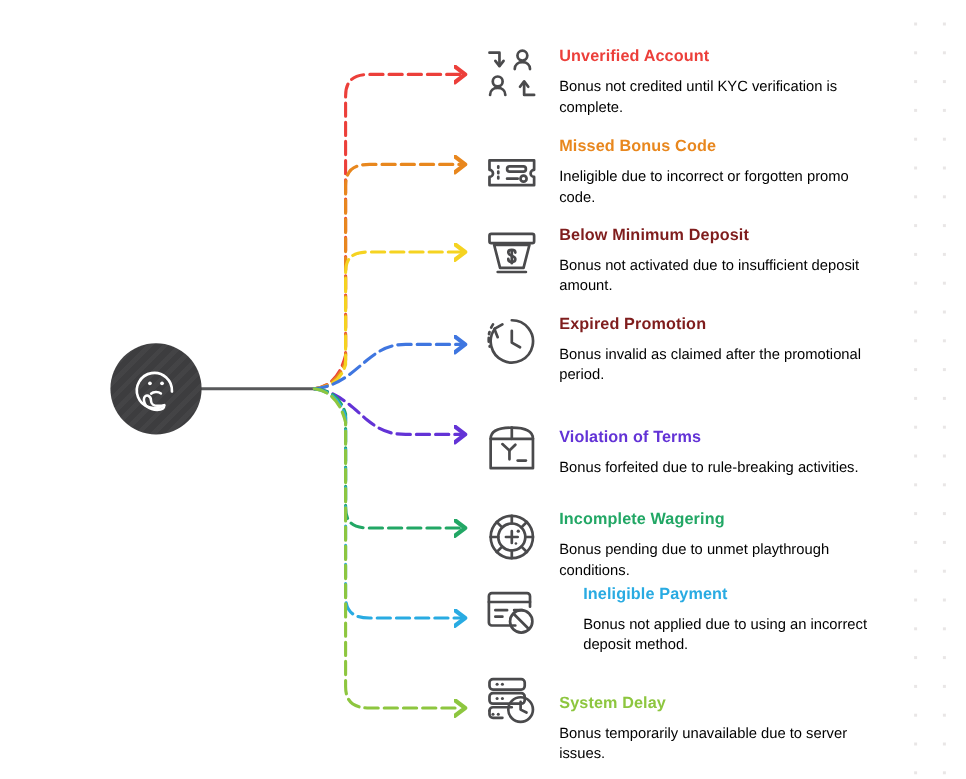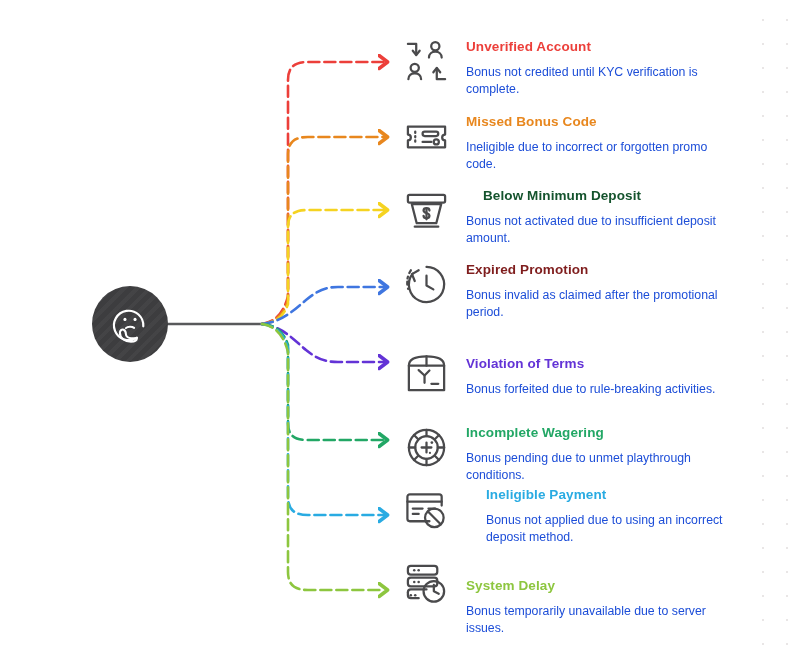--- a/index.html
+++ b/index.html
@@ -87,21 +87,21 @@
   }
   .item-title {
     font-size: 13.5px;
     font-weight: bold;
     letter-spacing: 0.1px;
     margin: 0 0 9px 0;
     line-height: 1.1;
   }
   .item-desc {
     font-size: 12.3px;
-    color: #1d4ed8;
+    color: #000000;
     line-height: 1.42;
     margin: 0;
     max-width: 258px;
   }
 </style>
 </head>
 <body>
 
 <div id="dot-grid"></div>
 
@@ -179,21 +179,21 @@
         <path d="M31,35 L34.5,30.5 L38,35"></path>
       </g>
     </svg>
   </div>
   <div class="item-text">
     <p class="item-title" style="color:#ec3f3a;">Unverified Account</p>
     <p class="item-desc">Bonus not credited until KYC verification is complete.</p>
   </div>
 </div>
 
-<div class="item" style="top:111px;">
+<div class="item" style="top:111px;align-items:flex-end;">
   <div class="item-icon">
     <svg width="47" height="47" viewBox="0 0 48 48">
       <g fill="none" stroke="#4a4a4c" stroke-width="2.3" stroke-linecap="round" stroke-linejoin="round">
         <path d="M5,14 L43,14 L43,22 A3,3 0 0 0 43,28 L43,35 L5,35 L5,28 A3,3 0 0 0 5,22 Z"></path>
         <rect x="20" y="19" width="16" height="4.5" rx="2.2"></rect>
         <path d="M20,29.5 L29,29.5"></path>
         <circle cx="34" cy="29.5" r="2.6"></circle>
         <path d="M12.5,19 L12.5,20.3 M12.5,23.5 L12.5,24.8 M12.5,28 L12.5,29.3"></path>
       </g>
     </svg>
@@ -212,21 +212,21 @@
         <path d="M9,17.5 L39,17.5 L34,37 L14,37 Z"></path>
         <path d="M12,40.5 L36,40.5"></path>
         <path d="M24,22 L24,33"></path>
         <path d="M27,24 C27,22.5 25.6,21.6 24,21.6 C22.4,21.6 21,22.5 21,24
                  C21,27.2 27,26 27,29.4 C27,31 25.6,31.9 24,31.9
                  C22.4,31.9 21,31 21,29.4"></path>
       </g>
     </svg>
   </div>
   <div class="item-text">
-    <p class="item-title" style="color:#14532d;margin-left:17px;">Below Minimum Deposit</p>
+    <p class="item-title" style="color:#7f1d1d;">Below Minimum Deposit</p>
     <p class="item-desc">Bonus not activated due to insufficient deposit amount.</p>
   </div>
 </div>
 
 <div class="item" style="top:259px;">
   <div class="item-icon">
     <svg width="47" height="47" viewBox="0 0 48 48">
       <g fill="none" stroke="#4a4a4c" stroke-width="2.3" stroke-linecap="round" stroke-linejoin="round">
         <path d="M24,6 A18,18 0 1 1 9.8,13"></path>
         <path d="M8,9.5 C6.4,12 5.2,14.8 4.6,17.8" stroke-dasharray="3.2 4"></path>

